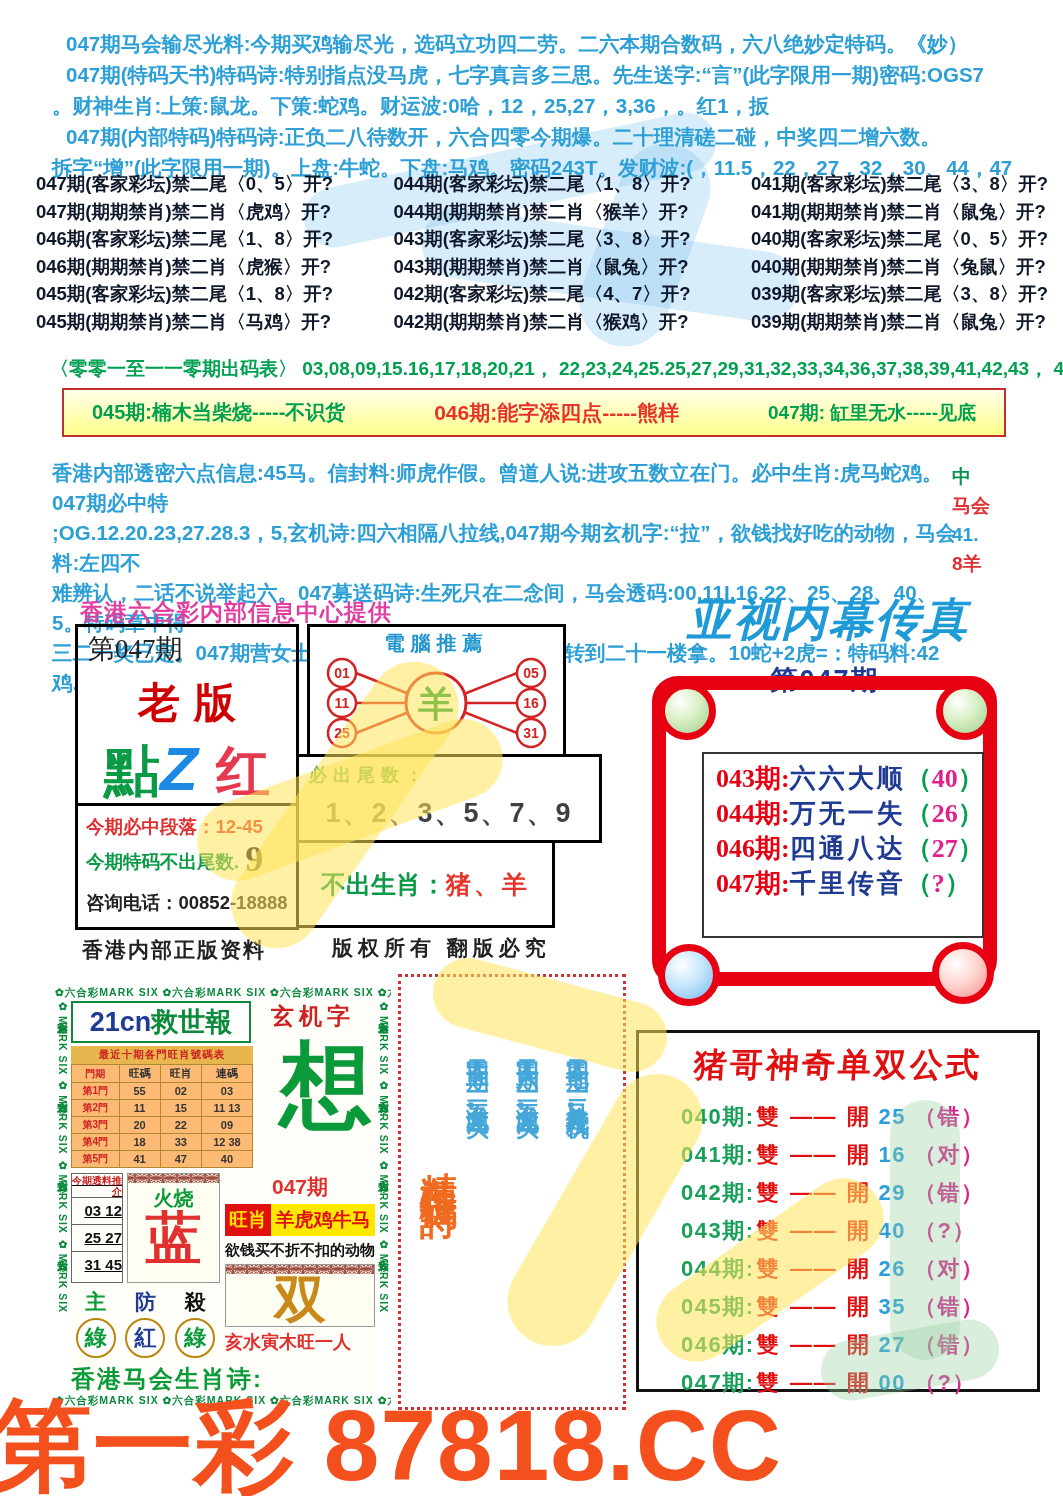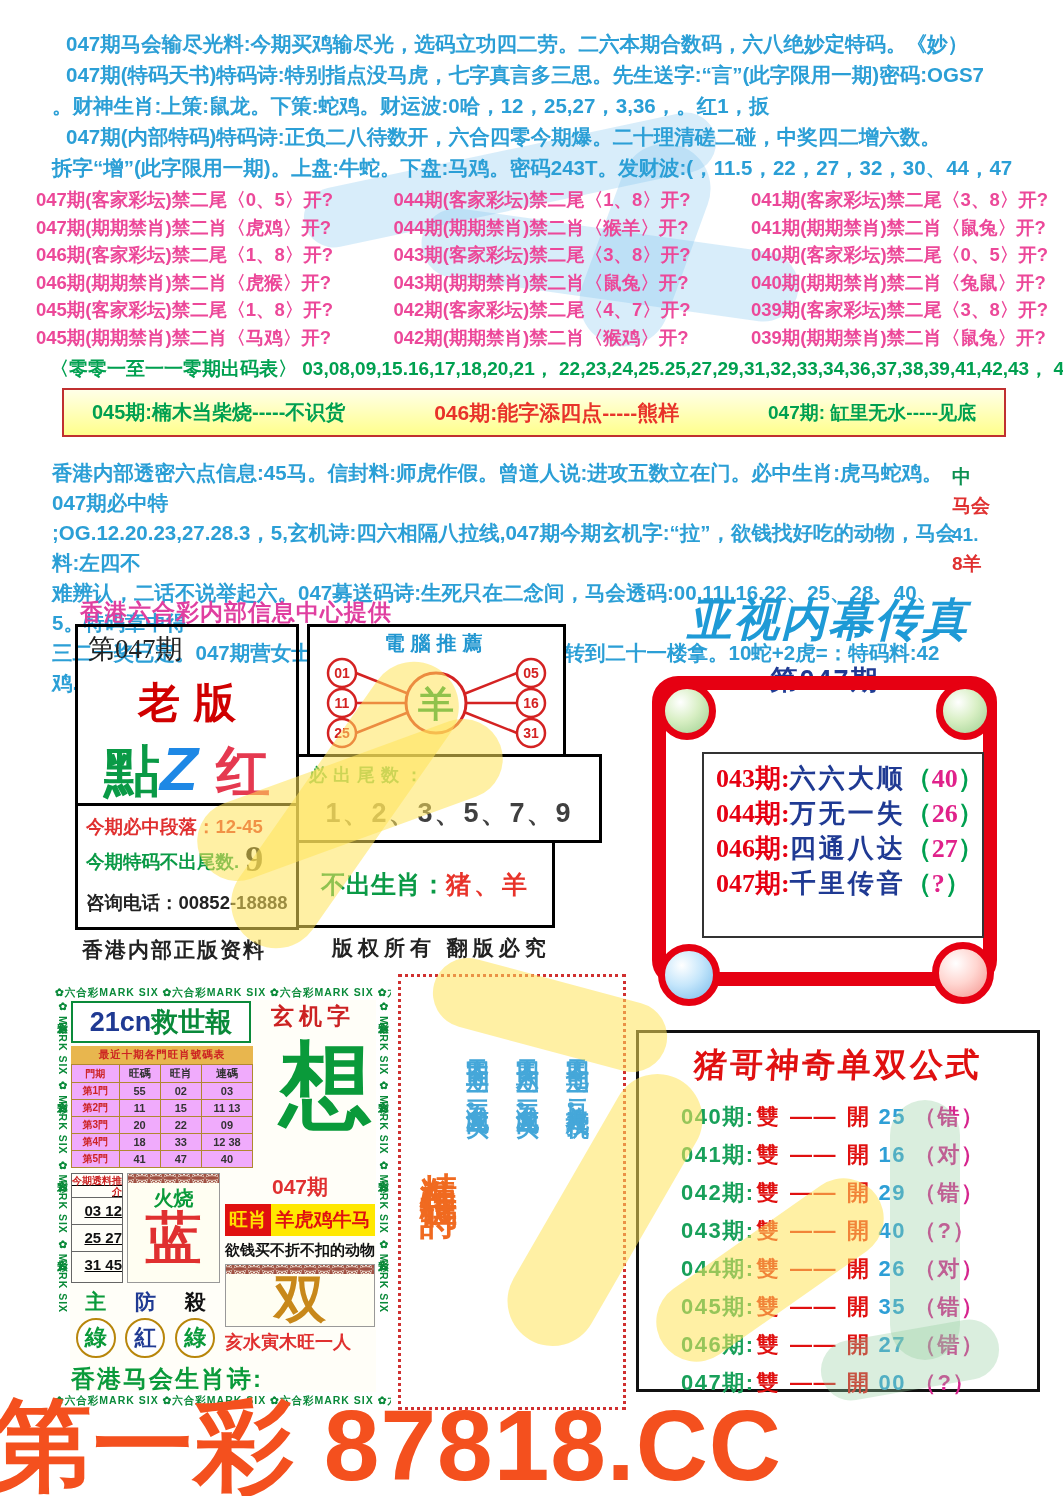--- a/index.html
+++ b/index.html
@@ -9,22 +9,22 @@
   
   .wm{position:absolute;border-radius:60px;pointer-events:none;}
   .wm-blue{background:rgba(125,195,240,0.30);z-index:0;}
   .wm-yellow{background:rgba(255,228,90,0.55);z-index:5;}
   .wm-green{background:rgba(150,205,160,0.35);z-index:5;}
   
   .top-text{left:52px;top:28px;width:995px;font-size:20.5px;line-height:31px;
             color:#2b9fd6;font-weight:600;z-index:1;}
   .top-text .ind{padding-left:14px;}
   
-  .ban-grid{left:36px;top:186px;width:1012px;display:flex;justify-content:space-between;
-            font-size:18.5px;font-weight:700;color:#ec4899;z-index:1;}
+  .ban-grid{left:36px;top:170px;width:1012px;display:flex;justify-content:space-between;
+            font-size:18.5px;font-weight:700;color:#0f172a;z-index:1;}
   .ban-grid div{line-height:27.5px;white-space:nowrap;}
   
   .codes-line{left:50px;top:356px;width:1010px;font-size:19px;font-weight:700;
               color:#00a050;white-space:nowrap;z-index:1;}
   
   .idiom-box{left:62px;top:388px;width:944px;height:49px;border:2px solid #c03030;
              background:linear-gradient(180deg,#ffffe8,#ffff8c);display:flex;
              align-items:center;justify-content:space-between;padding:0 28px;
              box-sizing:border-box;font-weight:700;z-index:1;}
   .idiom-g{color:#00a050;font-size:20px;}
@@ -101,21 +101,21 @@
   .sv-rowA{display:flex;}
   .sv-header{width:180px;height:42px;border:2.5px solid #0a8a3a;box-sizing:border-box;
              display:flex;align-items:center;justify-content:center;background:#fff;}
   .sv-brand{color:#1f3a93;font-weight:800;font-size:27px;}
   .sv-bname{color:#0a8a3a;font-weight:800;font-size:27px;}
   .sv-mystic{flex:1;text-align:center;color:#cc2222;font-weight:800;font-size:23px;letter-spacing:5px;}
   .sv-rowB{display:flex;margin-top:3px;gap:24px;}
   .sv-table{width:182px;}
   .sv-ttitle{background:#e8b64e;color:#cc2222;font-size:10.5px;font-weight:700;text-align:center;
              padding:2px 0;letter-spacing:1px;}
-  .sv-table table{width:100%;border-collapse:collapse;background:#f0abfc;}
+  .sv-table table{width:100%;border-collapse:collapse;background:#fdba74;}
   .sv-table td,.sv-table th{border:1px solid #b08830;text-align:center;font-size:11px;
              color:#333;font-weight:700;padding:1px 0;}
   .sv-table .gate{color:#cc2222;font-size:10px;}
   .sv-char{flex:1;text-align:center;font-size:92px;font-weight:900;color:#0a9a3a;line-height:1;
            margin-top:-6px;font-family:"Liberation Serif",serif;}
   .sv-rowC{display:flex;margin-top:5px;}
   .sv-cleft{width:184px;}
   .sv-cltop{display:flex;height:110px;}
   .sv-reco{width:52px;border:1.5px solid #666;box-sizing:border-box;text-align:right;text-decoration:underline;}
   .sv-recolabel{color:#cc2222;font-size:10px;font-weight:700;line-height:11px;padding-top:1px;}

